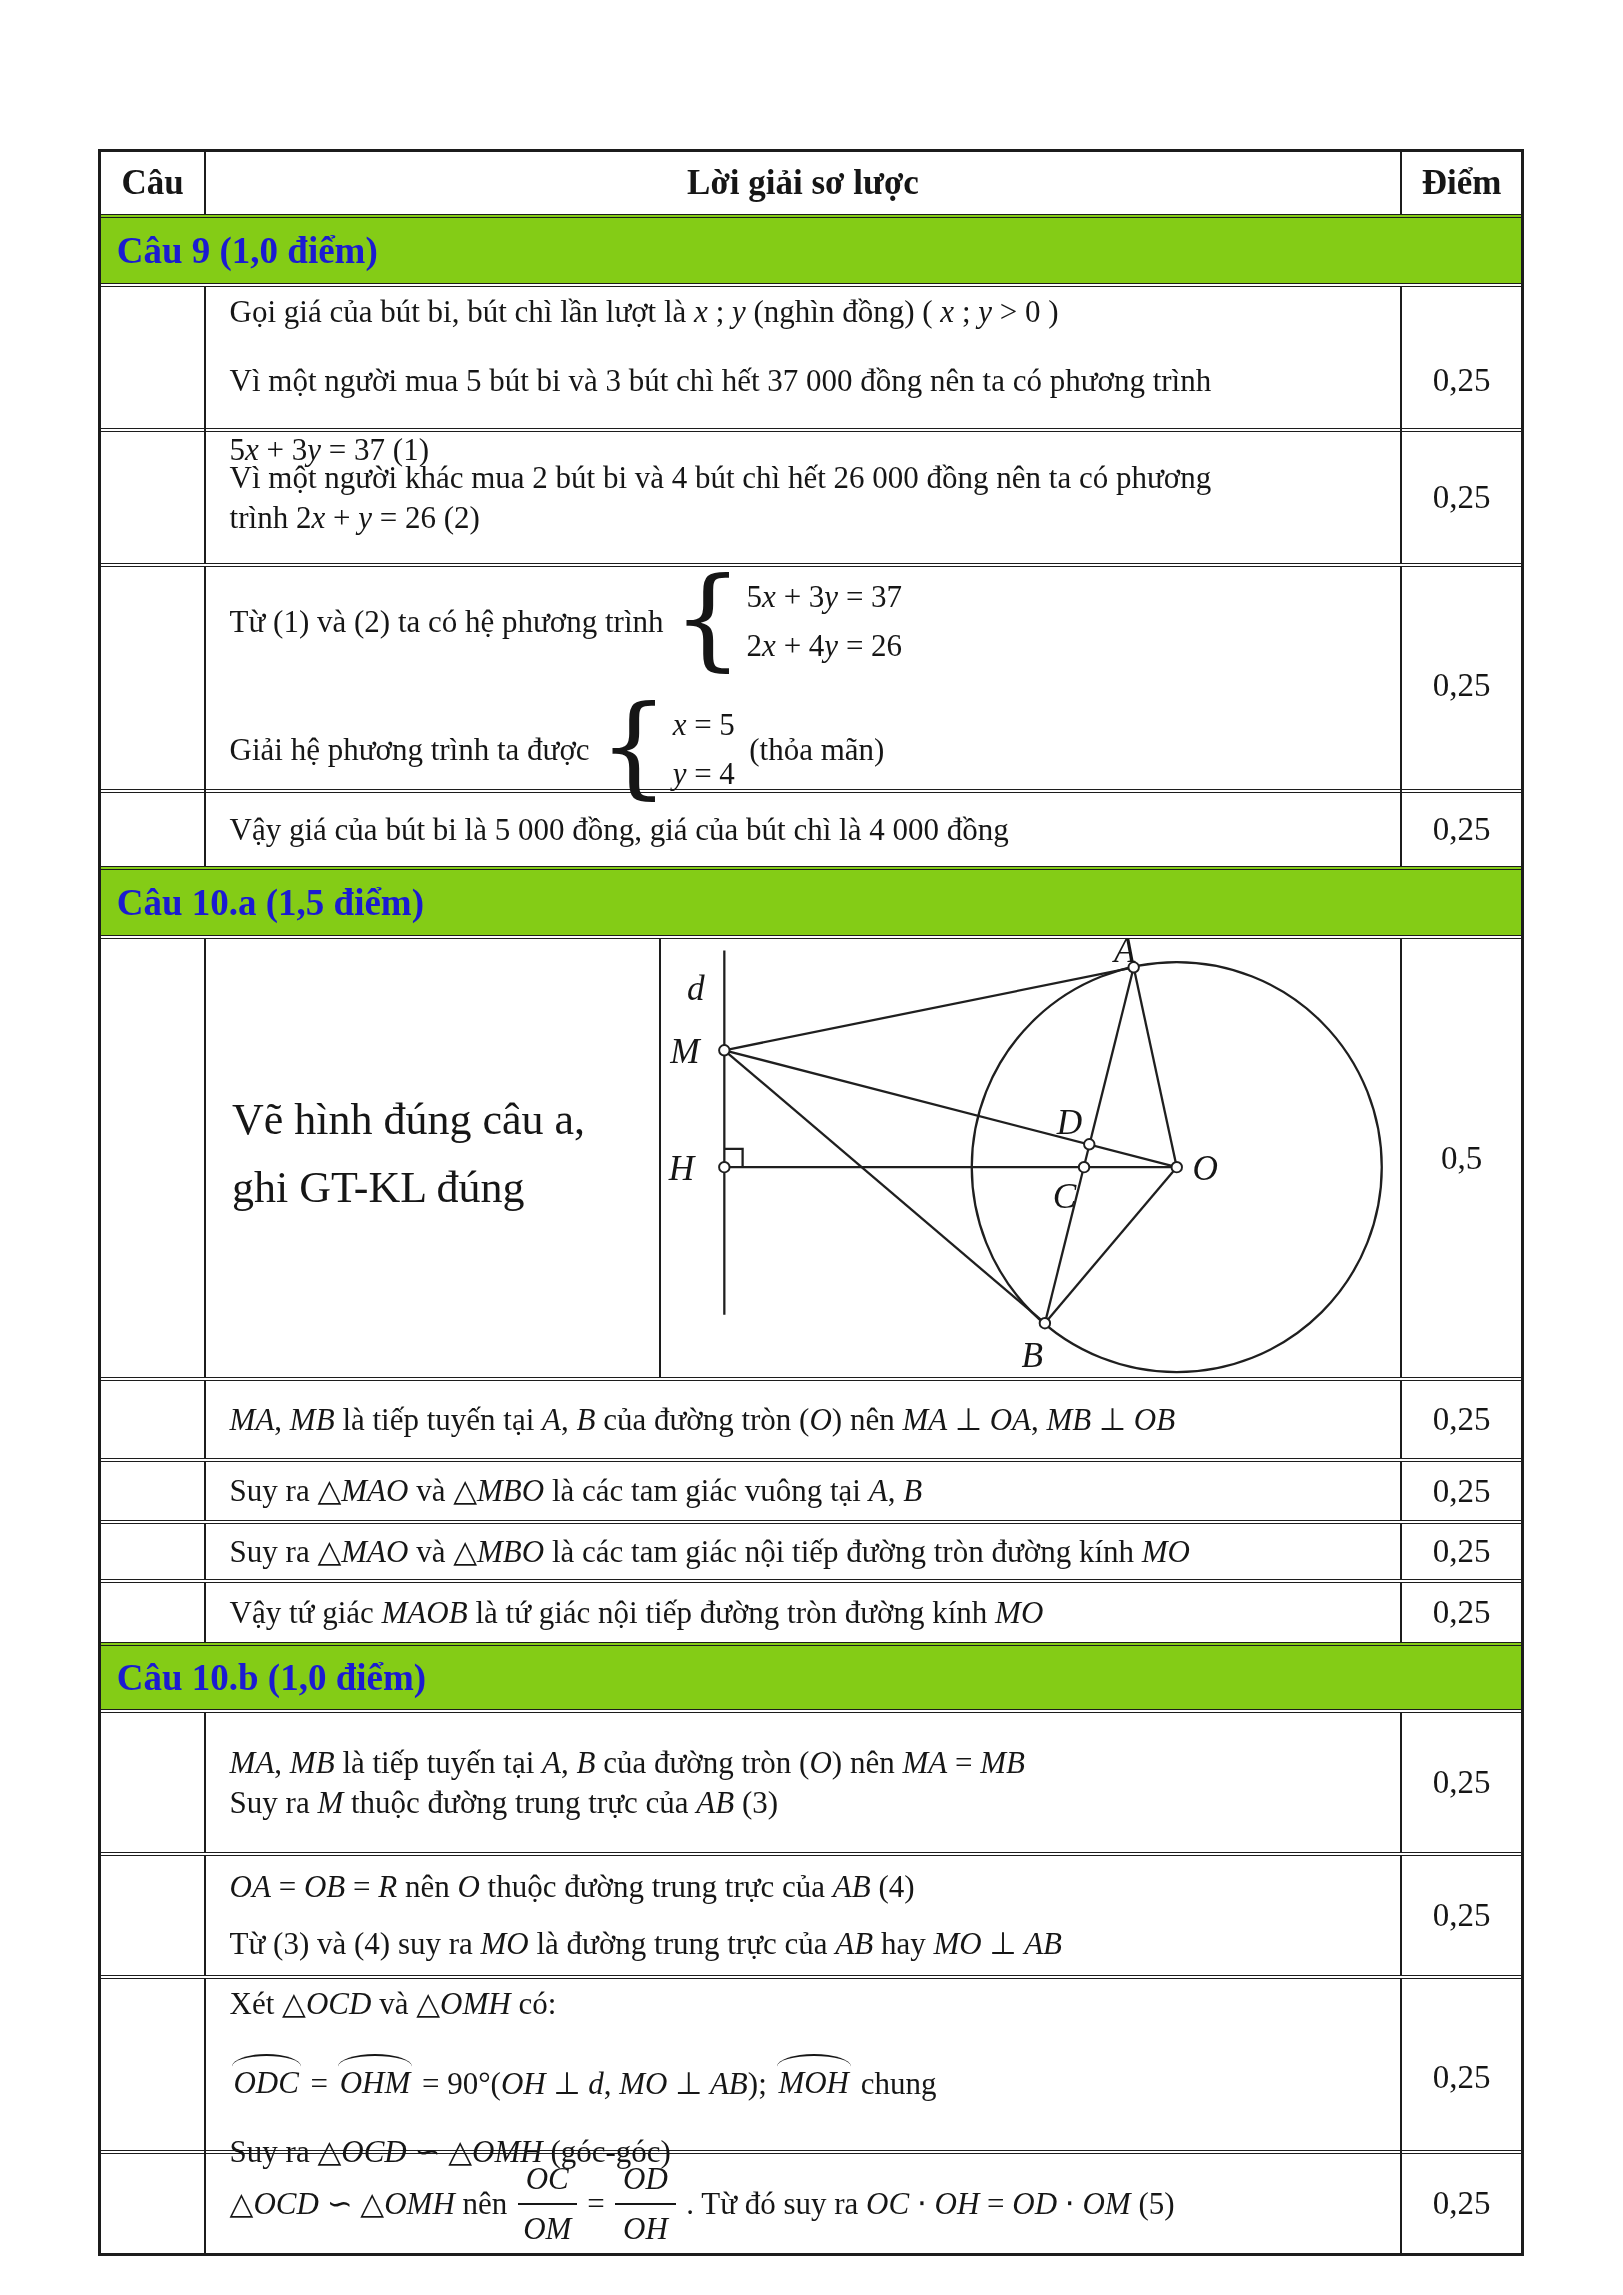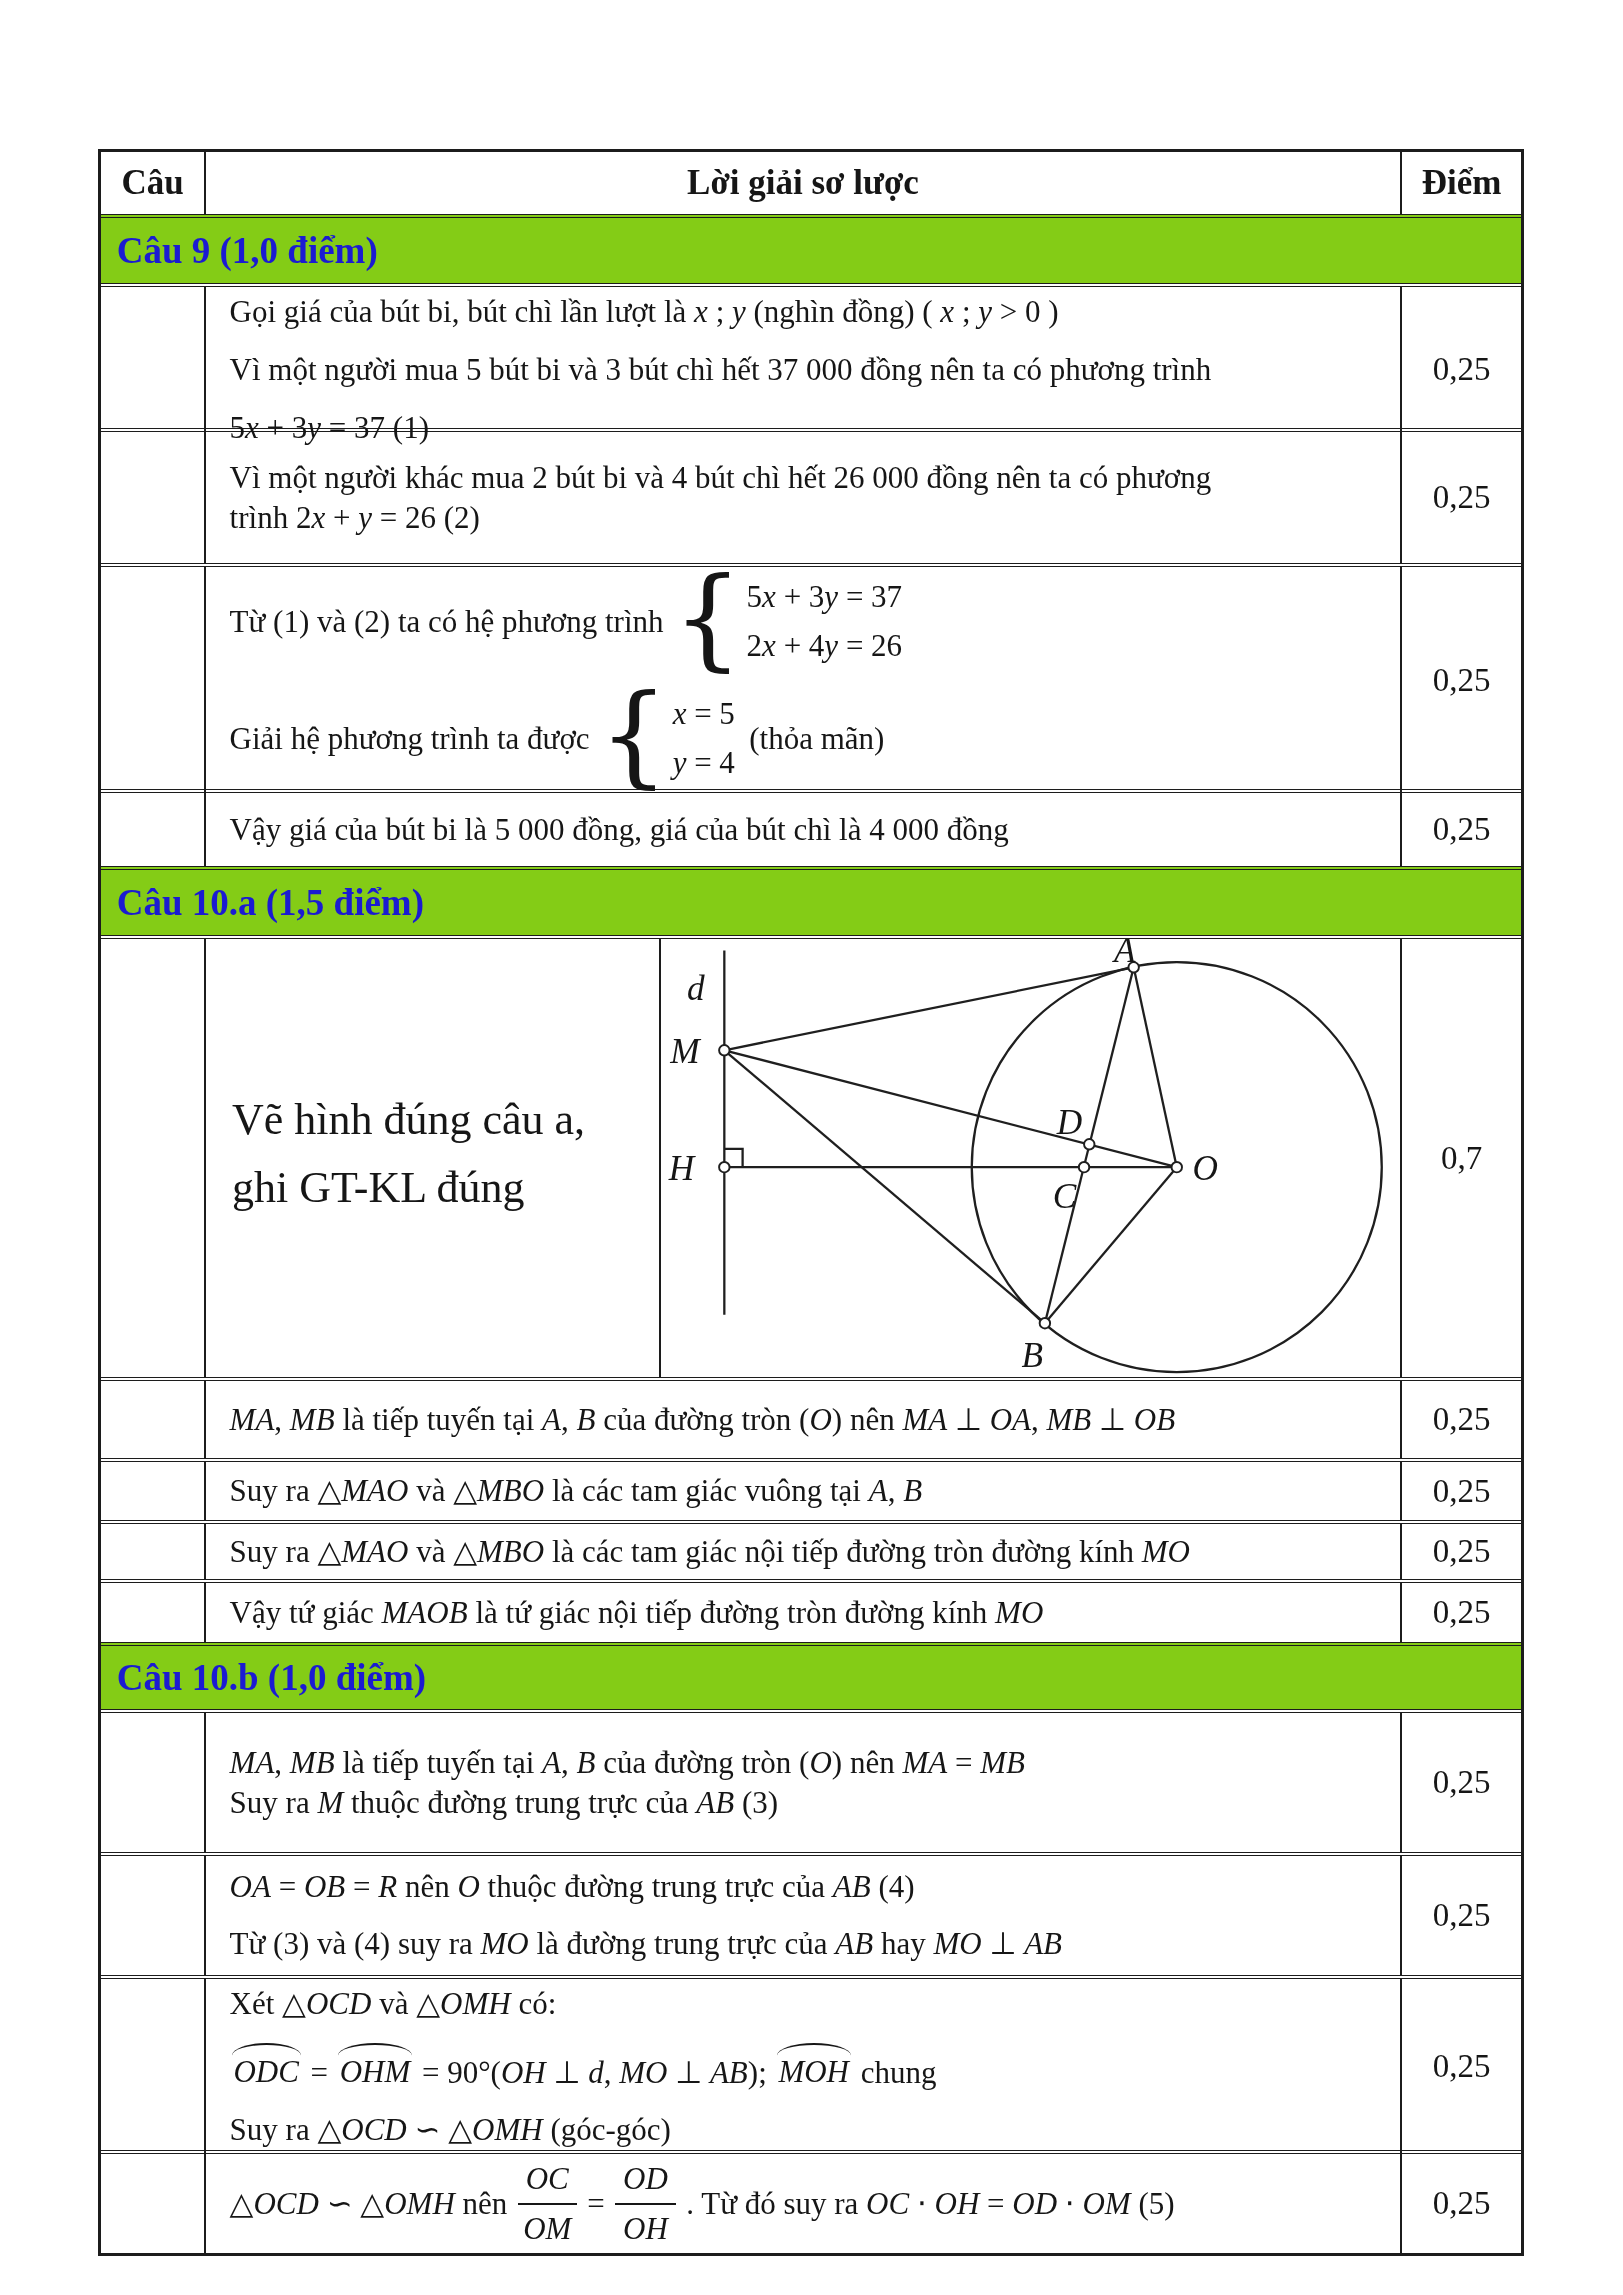--- a/index.html
+++ b/index.html
@@ -45,21 +45,21 @@
     font-size:33px;
   }
   .sg-t{font-style:normal;}
   .sg-m{font-style:italic;}
   .sg-h{font-style:italic;position:relative;display:inline-block;padding:10.5px 3.9px 0 3.9px;}
   .sg-h::before{
     content:"";position:absolute;left:2px;right:2px;top:1.3px;height:10.5px;
     border-top:2.6px solid #161616;
     border-radius:50% 50% 0 0 / 100% 100% 0 0;
   }
-  .gap18{gap:18px;} .gap26{gap:17px;} .gap34{}
+  .gap18{gap:29px;} .gap26{gap:17px;} .gap34{}
   
   .mathline{display:flex;align-items:center;}
   .cases{display:inline-flex;align-items:center;margin-left:9.2px;}
   .cases .brace{
     font-family:"DejaVu Serif", serif;
     font-size:110px;font-weight:400;line-height:0.9;
     transform:translateY(-2.6px);
   }
   .cases .stack{display:flex;flex-direction:column;gap:9.2px;margin-left:3.9px;}
   .after-cases{margin-left:14.4px;}
@@ -201,21 +201,21 @@
             <text x="14" y="188">M</text>
             <text x="12" y="368">H</text>
             <text x="694" y="34">A</text>
             <text x="552" y="654">B</text>
             <text x="814" y="368">O</text>
             <text x="606" y="298">D</text>
             <text x="600" y="410">C</text>
           </svg>
         </div>
       </div>
-      <div class="cell pt">0,7</div>
+      <div class="cell pt">0,5</div>
     </div>
 
     <div class="row h-ra1">
       <div class="cell"></div>
       <div class="cell sol">
         <div><span class="sg-m">MA</span><span class="sg-t">, </span><span class="sg-m">MB</span><span class="sg-t"> là tiếp tuyến tại </span><span class="sg-m">A</span><span class="sg-t">, </span><span class="sg-m">B</span><span class="sg-t"> của đường tròn (</span><span class="sg-m">O</span><span class="sg-t">) nên </span><span class="sg-m">MA</span><span class="sg-t"> ⊥ </span><span class="sg-m">OA</span><span class="sg-t">, </span><span class="sg-m">MB</span><span class="sg-t"> ⊥ </span><span class="sg-m">OB</span></div>
       </div>
       <div class="cell pt">0,25</div>
     </div>
     <div class="row h-ra2">

